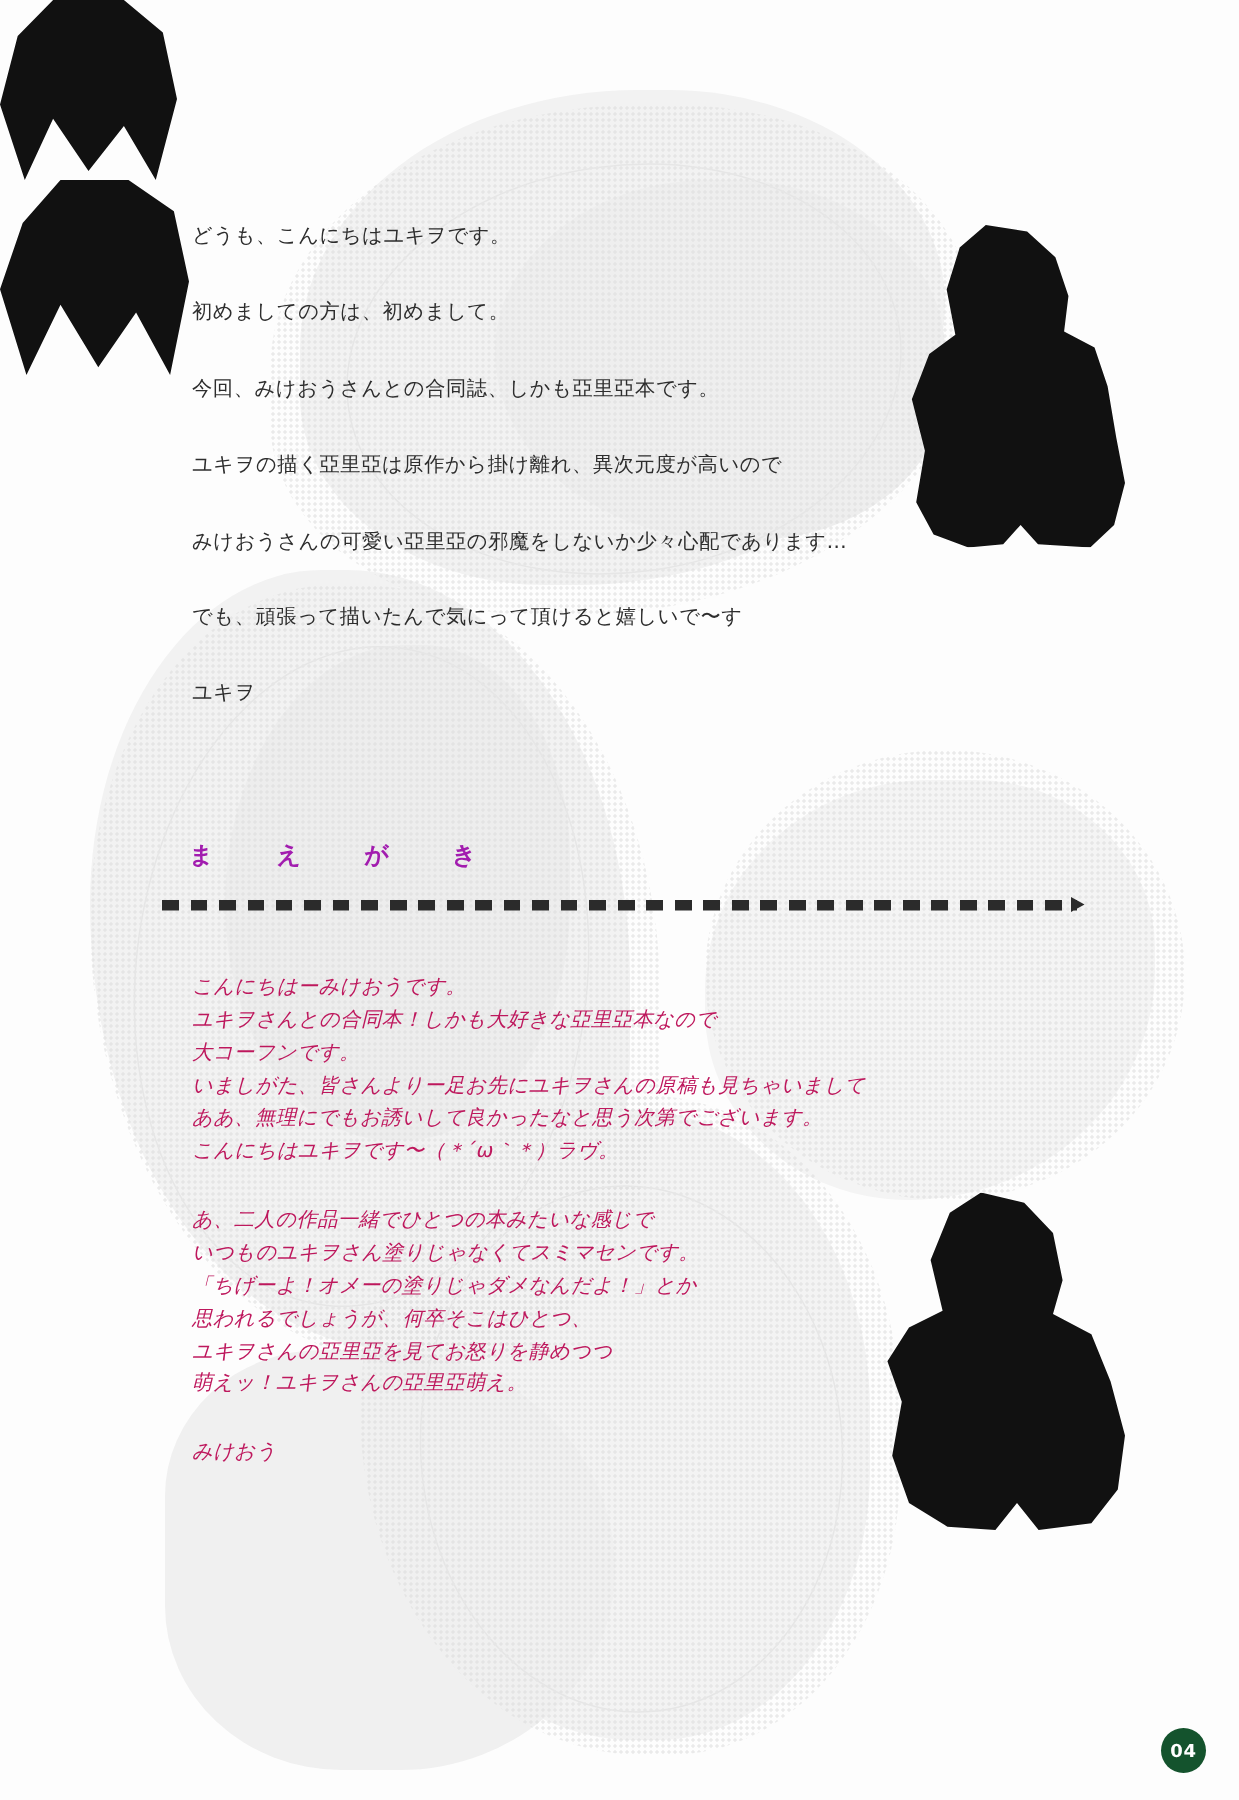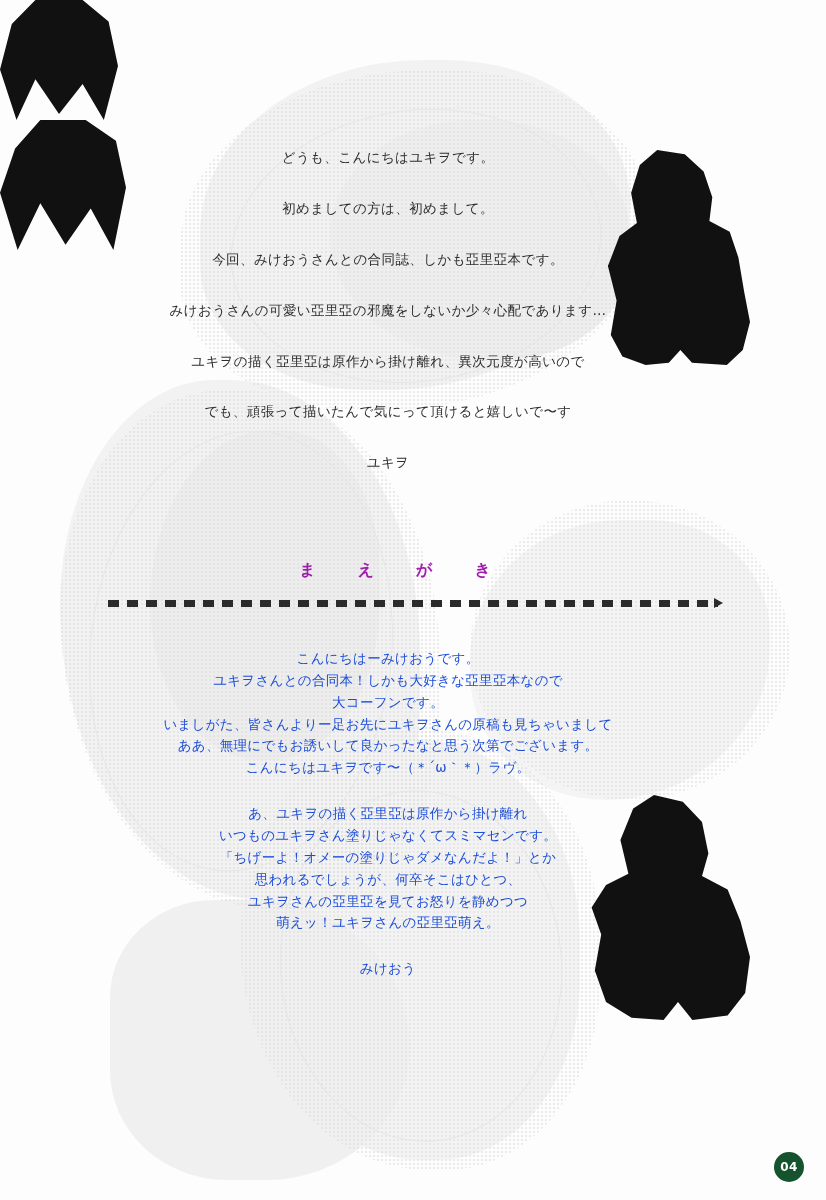--- a/index.html
+++ b/index.html
@@ -100,21 +100,20 @@
     width: 126px;
     height: 130px;
     background: #111111;
     clip-path: polygon(12% 22%, 32% 0%, 68% 0%, 92% 16%, 100% 52%, 90% 100%, 72% 68%, 52% 96%, 32% 64%, 14% 100%, 0% 56%);
   }
 
   
   .content {
     position: absolute;
     inset: 0;
-    text-align: center;
   }
   .upper-block {
     position: absolute;
     left: 128px;
     top: 148px;
     width: 520px;
   }
   .upper-block p {
     margin: 0 0 32px 0;
     font-size: 13.5px;
@@ -166,22 +165,23 @@
     top: 648px;
     width: 520px;
   }
   .lower-block .para {
     margin: 0 0 24px 0;
   }
   .lower-block .line {
     font-size: 13.5px;
     line-height: 1.62;
     letter-spacing: 0.3px;
-    color: #1d4ed8;
+    color: #be185d;
     white-space: pre;
+    font-style: italic;
   }
   .lower-block .sign-block {
     margin-top: 22px;
   }
 
   
   .page-number {
     position: absolute;
     right: 22px;
     bottom: 18px;
@@ -224,41 +224,41 @@
   <div class="sil-top-hair"></div>
   <div class="silhouette sil-bottom"></div>
   <div class="sil-bottom-hair"></div>
 
   <div class="content">
 
     <div class="upper-block">
       <p>どうも、こんにちはユキヲです。</p>
       <p>初めましての方は、初めまして。</p>
       <p>今回、みけおうさんとの合同誌、しかも亞里亞本です。</p>
+      <p>ユキヲの描く亞里亞は原作から掛け離れ、異次元度が高いので</p>
       <p>みけおうさんの可愛い亞里亞の邪魔をしないか少々心配であります…</p>
-      <p>ユキヲの描く亞里亞は原作から掛け離れ、異次元度が高いので</p>
       <p>でも、頑張って描いたんで気にって頂けると嬉しいで〜す</p>
       <p class="sign">ユキヲ</p>
     </div>
 
     <div class="section-title">まえがき</div>
     <div class="divider"></div>
     <div class="divider-cap"></div>
 
     <div class="lower-block">
       <div class="para">
         <div class="line">こんにちはーみけおうです。</div>
         <div class="line">ユキヲさんとの合同本！しかも大好きな亞里亞本なので</div>
         <div class="line">大コーフンです。</div>
         <div class="line">いましがた、皆さんよりー足お先にユキヲさんの原稿も見ちゃいまして</div>
         <div class="line">ああ、無理にでもお誘いして良かったなと思う次第でございます。</div>
         <div class="line">こんにちはユキヲです〜（＊´ω｀＊）ラヴ。</div>
       </div>
       <div class="para">
-        <div class="line">あ、ユキヲの描く亞里亞は原作から掛け離れ</div>
+        <div class="line">あ、二人の作品一緒でひとつの本みたいな感じで</div>
         <div class="line">いつものユキヲさん塗りじゃなくてスミマセンです。</div>
         <div class="line">「ちげーよ！オメーの塗りじゃダメなんだよ！」とか</div>
         <div class="line">思われるでしょうが、何卒そこはひとつ、</div>
         <div class="line">ユキヲさんの亞里亞を見てお怒りを静めつつ</div>
         <div class="line">萌えッ！ユキヲさんの亞里亞萌え。</div>
       </div>
       <div class="sign-block">
         <div class="line">みけおう</div>
       </div>
     </div>

